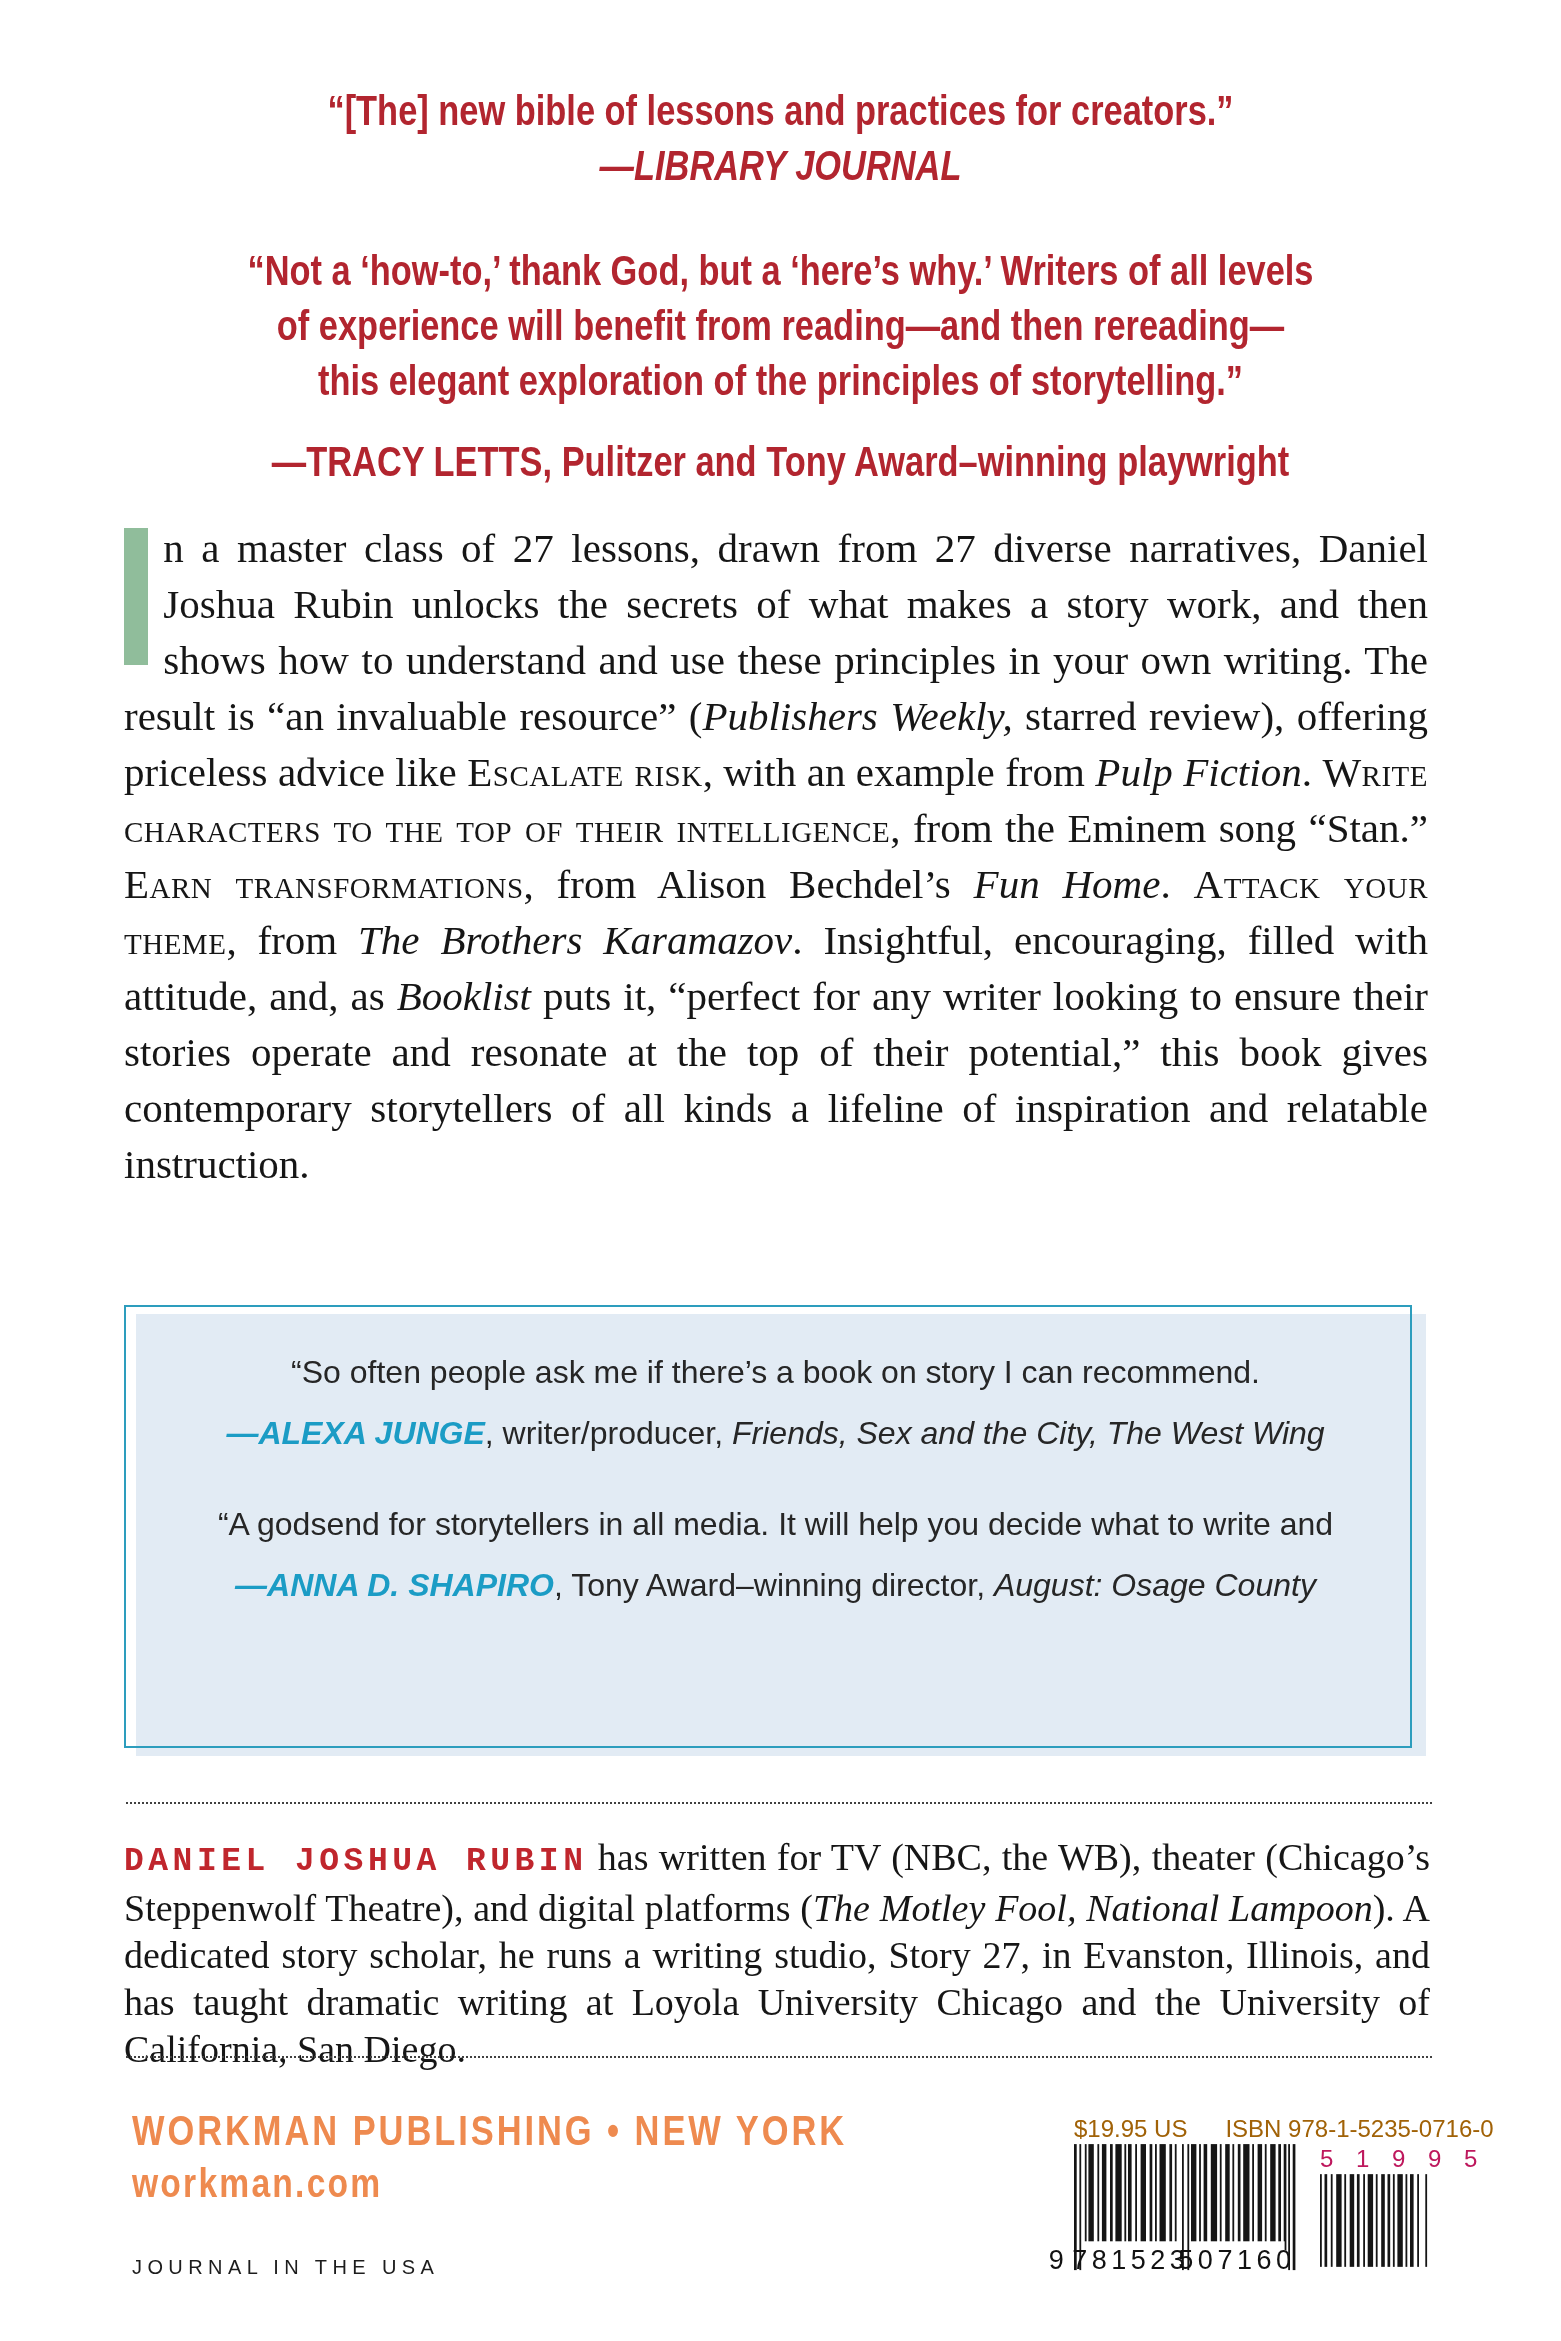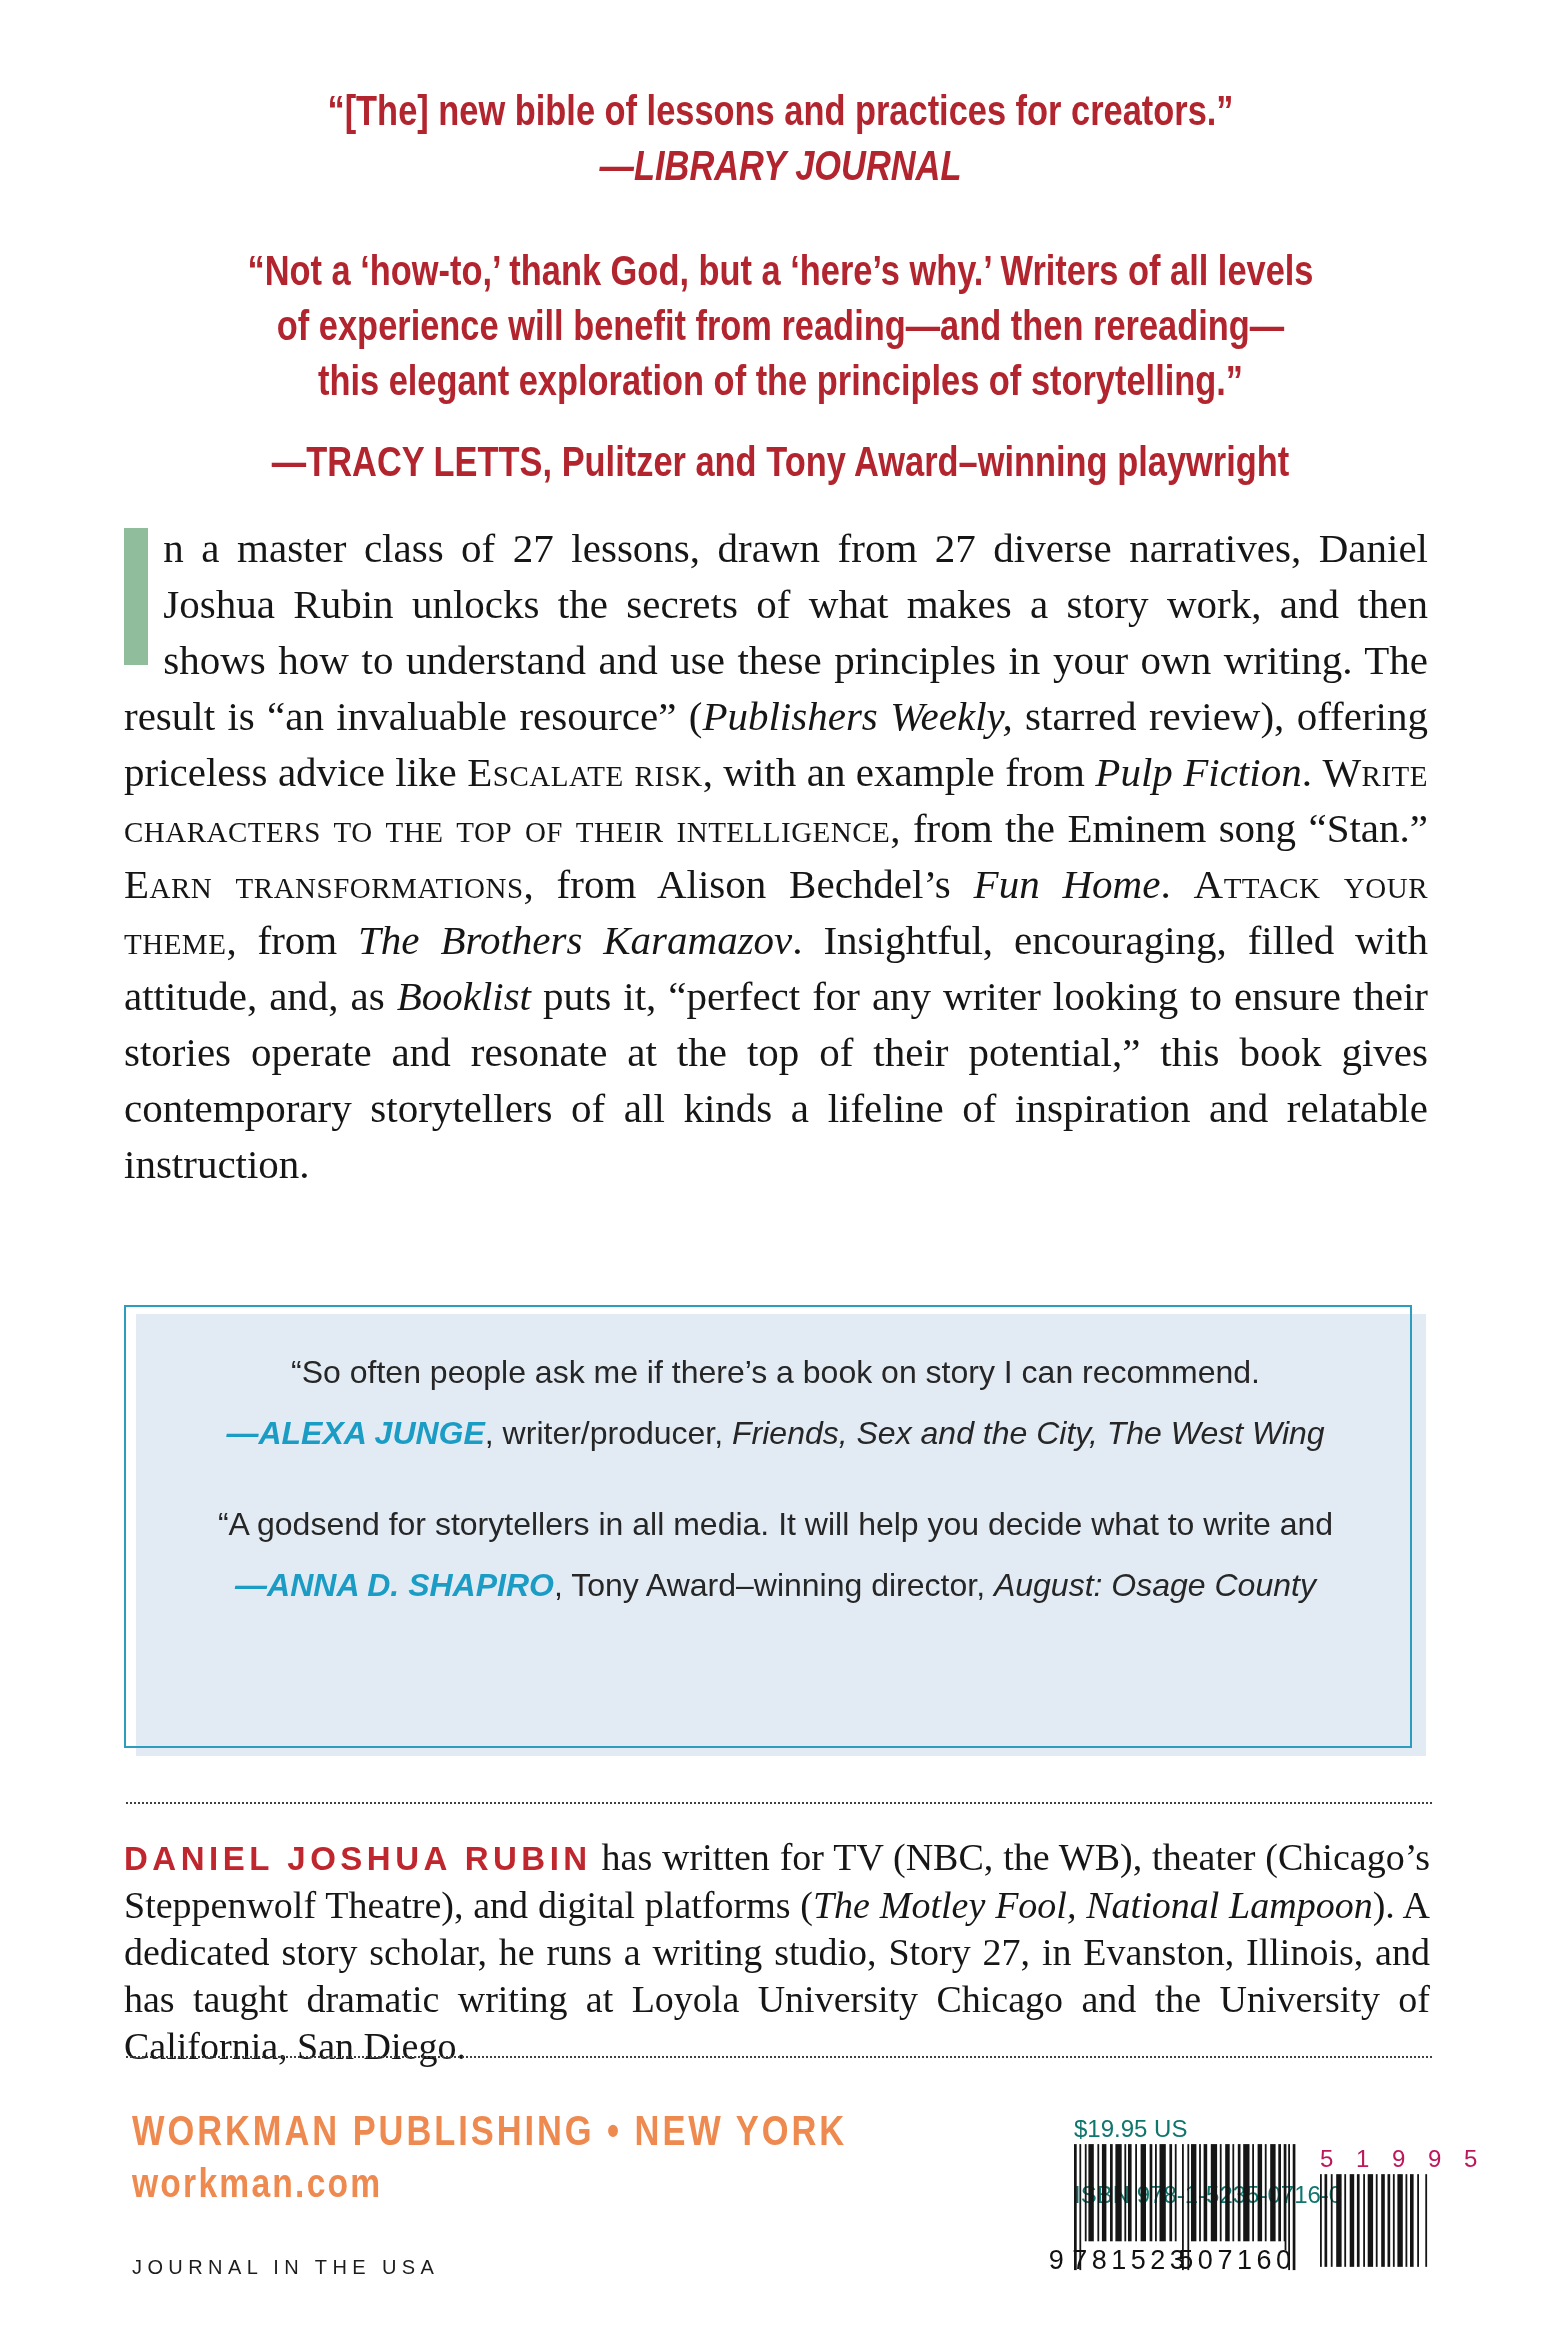--- a/index.html
+++ b/index.html
@@ -45,41 +45,41 @@
   .dotted-rule{position:absolute;left:126px;width:1306px;border-top:2.7px dotted #404040;height:0;}
   .rule1{top:1802px;}
   .rule2{top:2056px;}
   
   .bio{
     position:absolute;left:124px;top:1834px;width:1306px;
     font-family:"Liberation Serif",serif;font-size:38px;line-height:47px;
     text-align:justify;color:#161616;
   }
   .bio-name{
-    font-family:Liberation Sans, sans-serif;font-weight:700;
+    font-family:Liberation Mono, monospace;font-weight:700;
     font-size:33px;letter-spacing:4.5px;color:#c0262d;
   }
   
   .publisher{
     position:absolute;left:132px;top:2110px;color:#ee8a4f;font-weight:700;
     font-size:42px;line-height:1;letter-spacing:3.6px;white-space:nowrap;
     transform:scaleX(0.82);transform-origin:0 0;
   }
   .website{
     position:absolute;left:132px;top:2163px;color:#ee8a4f;font-weight:700;
     font-size:41px;line-height:1;letter-spacing:2.7px;white-space:nowrap;
     transform:scaleX(0.82);transform-origin:0 0;
   }
   .printed{
     position:absolute;left:132px;top:2257px;color:#1c1c1c;
     font-size:20px;letter-spacing:5.4px;line-height:1;white-space:nowrap;
   }
   .price-isbn{
     position:absolute;left:1074px;top:2115px;display:flex;gap:38px;
-    font-size:24px;color:#0f766e;white-space:nowrap;flex-direction:column;
+    font-size:24px;color:#a16207;white-space:nowrap;
   }
   .barcode-main{position:absolute;left:1047px;top:2144px;width:252px;height:128px;}
   .barcode-addon{position:absolute;left:1320px;top:2147px;width:108px;height:120px;}
   .addon-digits{
     text-align:center;font-size:24px;letter-spacing:8px;color:#be185d;
     line-height:1;height:24px;white-space:nowrap;
   }
   .addon-bars{display:block;margin-top:2.7px;}
   svg .bar{fill:#151515;}
   svg .plate{fill:#ffffff;}

